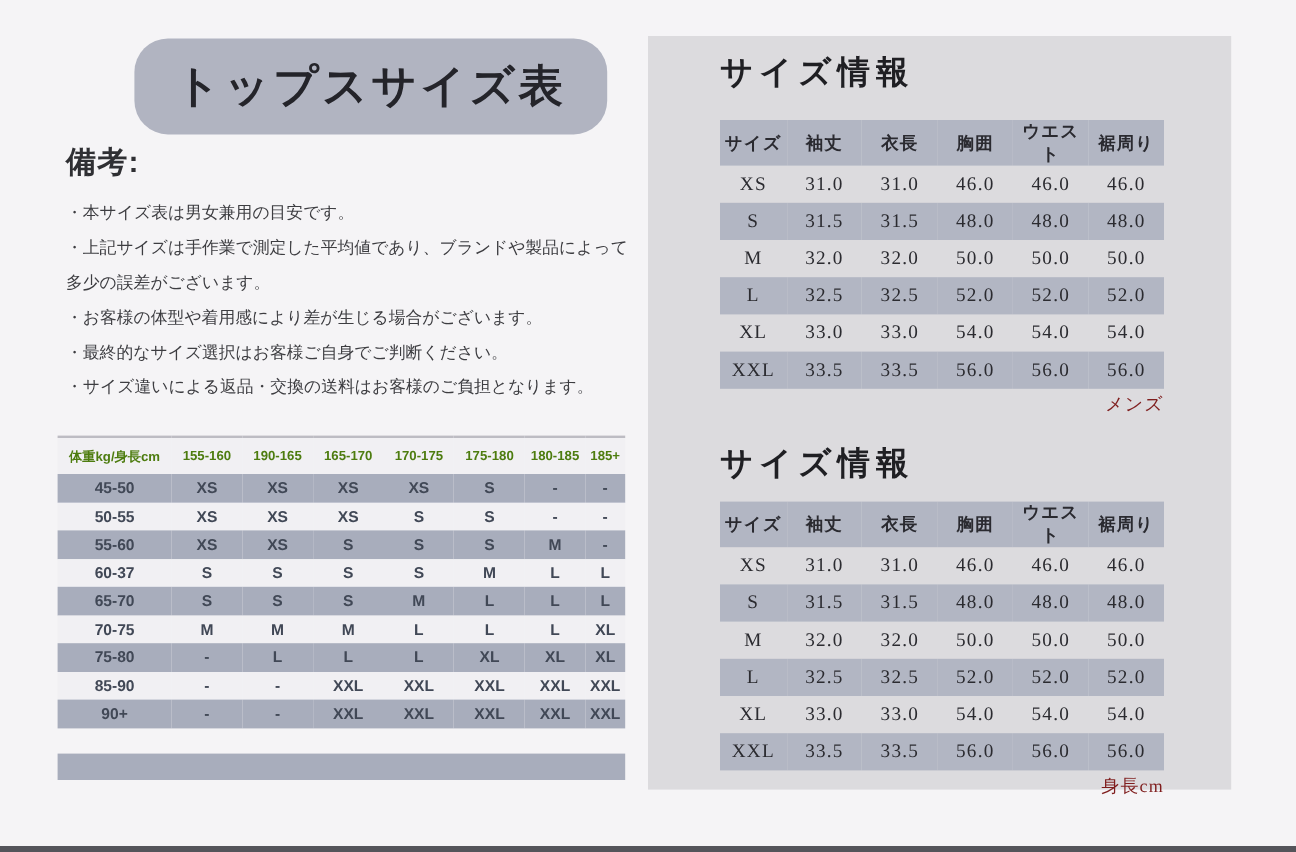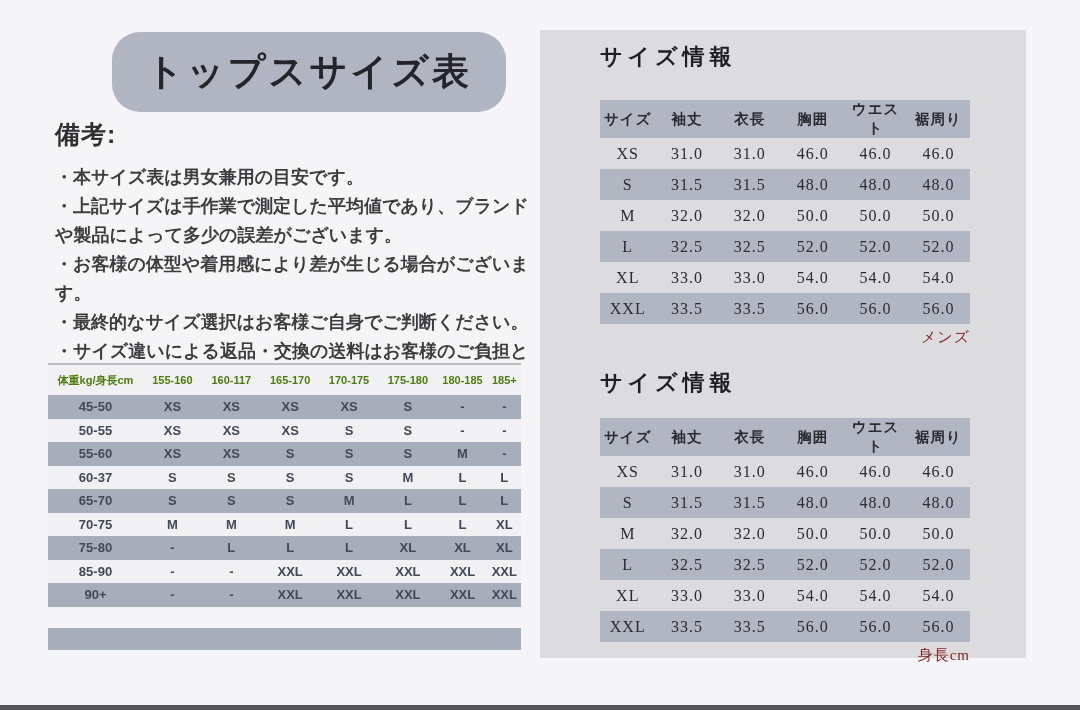--- a/index.html
+++ b/index.html
@@ -20,21 +20,21 @@
     white-space:nowrap;
   }
 
   
   .notes-heading{
     position:absolute;left:55px;top:118px;
     font-size:25px;font-weight:bold;color:#2f2f33;letter-spacing:1px;
   }
   .notes-list{
     position:absolute;left:55px;top:163px;width:480px;
-    font-size:18px;line-height:29px;color:#3d3d41;font-weight:700;
+    font-size:14px;line-height:29px;color:#3d3d41;font-weight:400;
   }
   .notes-list p{margin:0;}
 
   
   .fit-table{
     position:absolute;left:48px;top:363px;width:473px;
     border-collapse:collapse;table-layout:fixed;
     border-top:2px solid #bdbcc3;
   }
   .fit-table col.c0{width:20%;}
@@ -57,21 +57,21 @@
   }
 
   
   .panel{
     position:absolute;left:540px;top:30px;width:486px;height:628px;
     background:var(--panel-bg,#dcdbde);
     font-family:"Liberation Serif","DejaVu Serif",serif;
   }
   .panel h2{
     position:absolute;left:60px;margin:0;
-    font-size:22px;font-weight:bold;color:#1f1f23;letter-spacing:5px;
+    font-size:27px;font-weight:bold;color:#1f1f23;letter-spacing:5px;
   }
   .panel h2.t-mens{top:12px;}
   .panel h2.t-ladies{top:338px;}
   .size-table{
     position:absolute;left:60px;width:370px;
     border-collapse:collapse;table-layout:fixed;
   }
   .size-table.tb-mens{top:70px;}
   .size-table.tb-ladies{top:388px;}
   .size-table col.s0{width:15%;}
@@ -123,21 +123,21 @@
         <col class="cmid">
       <col class="cmid">
         <col class="cmid">
         <col class="c6">
         <col class="c7">
     </colgroup>
     <thead>
         <tr>
           <th>体重kg/身長cm</th>
           <th>155-160</th>
-          <th>160-117</th>
+          <th>190-165</th>
           <th>165-170</th>
           <th>170-175</th>
           <th>175-180</th>
           <th>180-185</th>
           <th>185+</th>
         </tr>
       </thead>
     <tbody>
         <tr>
           <td>45-50</td>

